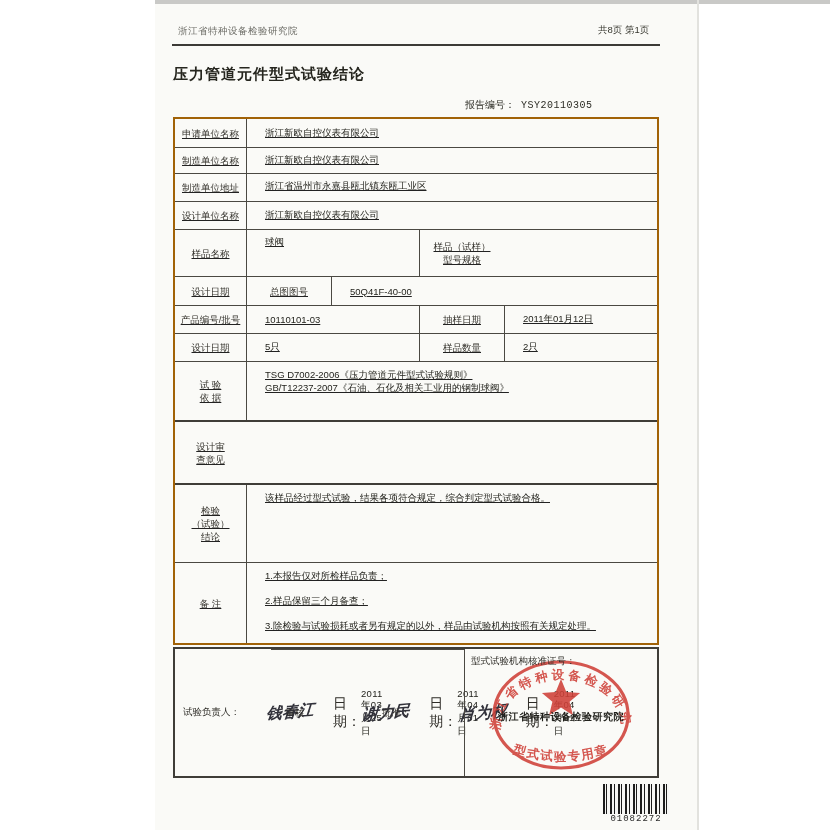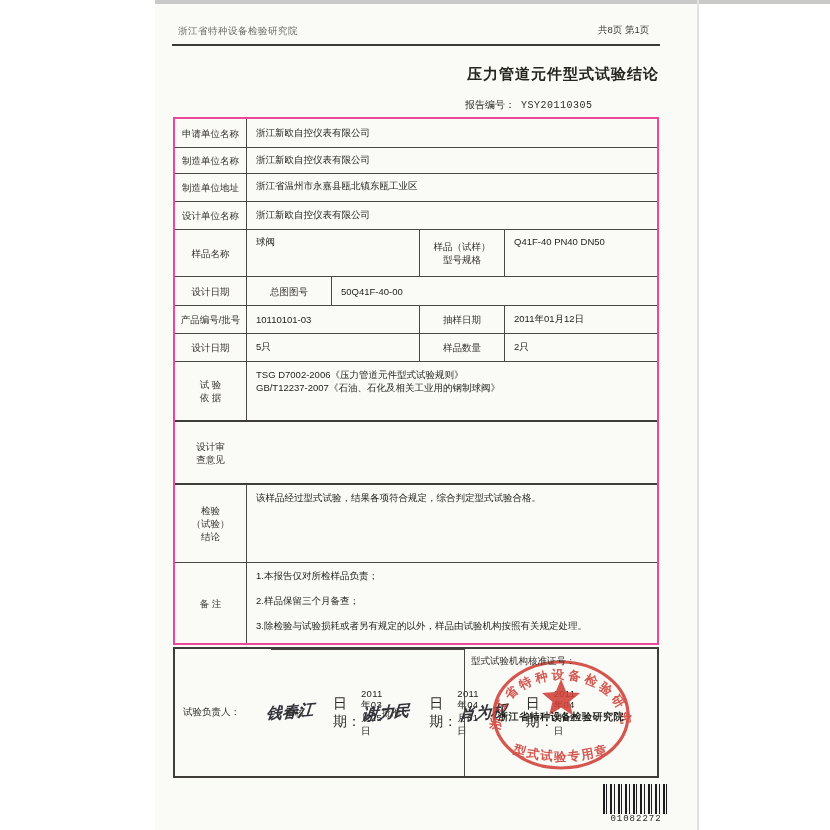--- a/index.html
+++ b/index.html
@@ -6,33 +6,33 @@
   body { width:830px; height:830px; background:#ffffff; font-family:"Liberation Sans", sans-serif; color:#222; position:relative; overflow:hidden; }
   .canvas { position:absolute; left:0; top:0; width:830px; height:766px; }
   .paper { position:absolute; left:155px; top:0; width:543px; height:830px; background:#fafaf7; }
   .paper-edge { position:absolute; left:697px; top:0; width:2px; height:830px; background:#e2e2de; }
   .scan-strip { position:absolute; left:155px; top:0; width:675px; height:4px; background:#c9c9c7; }
 
   .hdr-org { position:absolute; left:178px; top:25px; font-size:9.5px; color:#6b6b65; letter-spacing:0.5px; }
   .hdr-pages { position:absolute; left:598px; top:24px; font-size:9.5px; color:#37372f; }
   .hdr-rule { position:absolute; left:172px; top:44px; width:488px; height:2px; background:#3c3a36; }
 
-  .title { position:absolute; left:173px; top:65px; width:486px; text-align:right; font-size:15px; font-weight:bold; color:#26261f; letter-spacing:1px; }
+  .title { position:absolute; left:173px; top:65px; width:486px; text-align:left; font-size:15px; font-weight:bold; color:#26261f; letter-spacing:1px; }
   .report-no { position:absolute; left:465px; top:98px; font-size:10px; color:#2b2b24; }
   .report-no b { font-weight:normal; margin-left:6px; font-family:"Liberation Mono", monospace; letter-spacing:0.5px; }
 
-  .tbl { position:absolute; left:173px; top:117px; width:486px; border:2px solid #ec4899; background:transparent; }
+  .tbl { position:absolute; left:173px; top:117px; width:486px; border:2px solid #a16207; background:transparent;text-decoration:underline; }
   .row { display:flex; border-top:1px solid #4a4842; }
   .row:first-child { border-top:none; }
   .row.thick { border-top:2px solid #3f3d38; }
   .cell { border-left:1px solid #4a4842; overflow:hidden; }
   .cell:first-child { border-left:none; }
   .lbl { width:71px; display:flex; flex-direction:column; justify-content:center; align-items:center; font-size:9.5px; color:#33312b; text-align:center; line-height:13px; padding:2px; }
   .lbl2 { width:85px; }
-  .val { flex:1; display:flex; align-items:center; padding:3px 9px; font-size:9.5px; color:#24241e; }
+  .val { flex:1; display:flex; align-items:center; padding:3px 18px; font-size:9.5px; color:#24241e; }
   .val.top { align-items:flex-start; padding-top:6px; }
   .val.block { display:block; padding-top:6px; line-height:13px; }
   .w-val1 { width:173px; flex:none; }
   .remark-line { margin-bottom:12px; }
 
   .sig-tbl { position:absolute; left:173px; top:647px; width:486px; height:131px; border:2px solid #3f3d38; display:flex; }
   .sig-left { width:289px; display:flex; flex-direction:row; }
   .sig-row { flex:1; border-top:1px solid #4a4842; display:flex; align-items:center; position:relative; }
   .sig-row:first-child { border-top:none; }
   .sig-lbl { font-size:9.5px; color:#2e2c27; position:absolute; left:8px; }
@@ -83,21 +83,20 @@
       <div class="cell lbl">设计单位名称</div>
       <div class="cell val">浙江新欧自控仪表有限公司</div>
     </div>
     <div class="row" style="height:47px">
       <div class="cell lbl">样品名称</div>
       <div class="cell val top w-val1">球阀</div>
       <div class="cell lbl lbl2">
         <div>样品（试样）</div>
         <div>型号规格</div>
       </div>
-      <div class="cell val top">Q41F-40 PN40 DN50</div>
     </div>
     <div class="row" style="height:29px">
       <div class="cell lbl">设计日期</div>
       <div class="cell lbl lbl2">总图图号</div>
       <div class="cell val">50Q41F-40-00</div>
     </div>
     <div class="row" style="height:28px">
       <div class="cell lbl">产品编号/批号</div>
       <div class="cell val w-val1">10110101-03</div>
       <div class="cell lbl lbl2">抽样日期</div>

